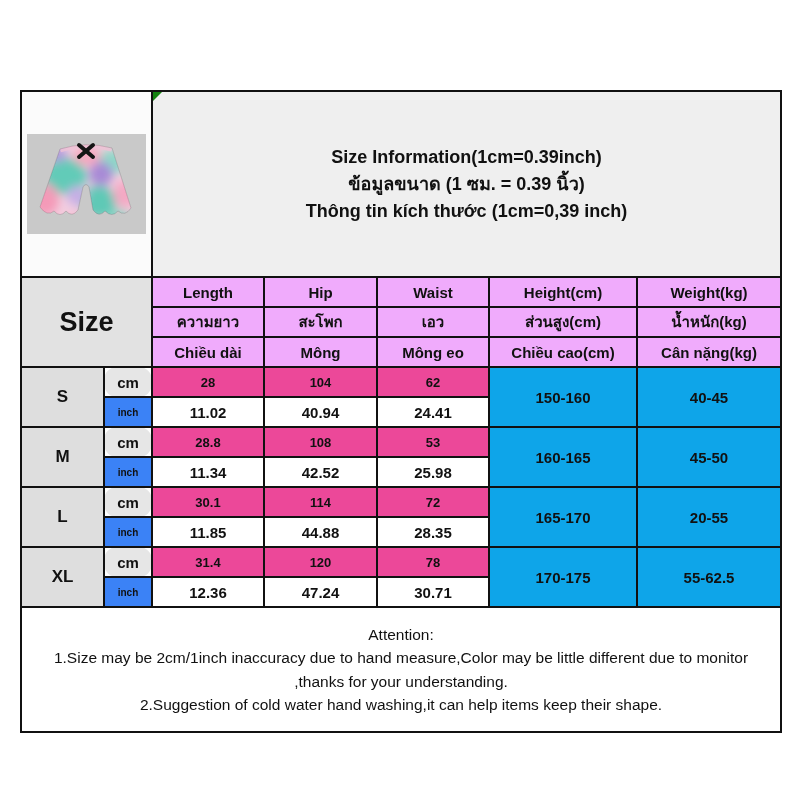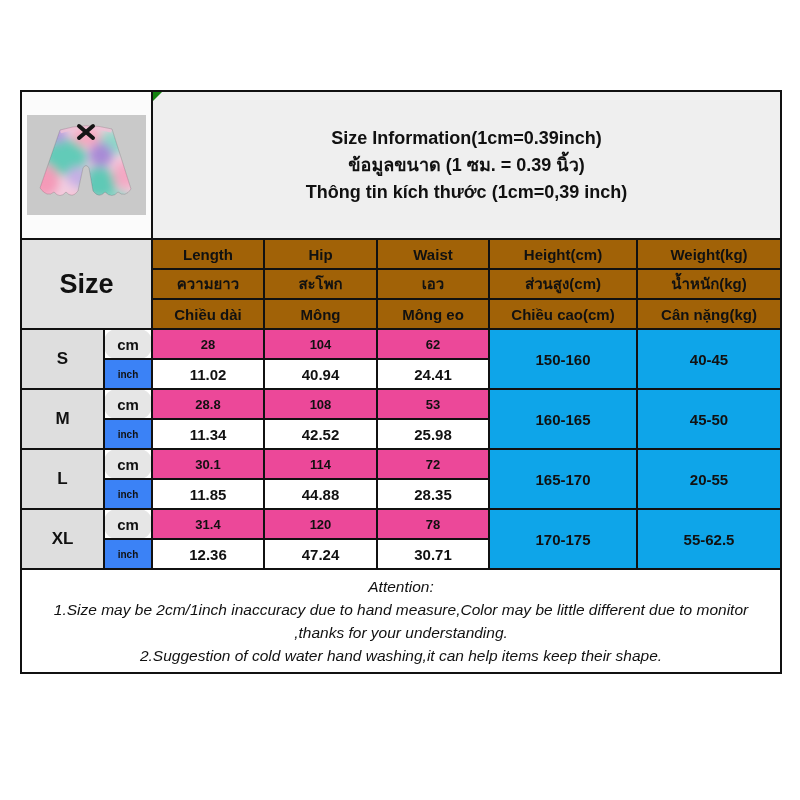--- a/index.html
+++ b/index.html
@@ -11,36 +11,36 @@
   .size-table{
     position:absolute;left:20px;top:90px;width:760px;
     border-collapse:collapse;table-layout:fixed;
     border:2px solid #111;
   }
   .size-table td{
     border:2px solid #111;
     padding:0;text-align:center;vertical-align:middle;
     overflow:hidden;
   }
-  .r-title{height:148px;}
+  .r-title{height:186px;}
   .r-head{height:30px;}
   .r-data{height:30px;}
-  .r-att{height:104px;font-style:italic;}
+  .r-att{height:125px;}
 
   .cell-img{background:#fbfbfb;}
   .cell-title{background:#efefef;position:relative;}
   .title-line{font-weight:bold;font-size:18px;line-height:27px;}
   .green-corner{
     position:absolute;left:0;top:0;width:0;height:0;
     border-top:9px solid #13820f;border-right:9px solid transparent;
   }
   .photo-wrap{display:flex;justify-content:center;align-items:center;height:100%;}
 
   .cell-size-head{background:#e2e2e2;font-weight:bold;font-size:27px;}
-  .cell-colhead{background:#a16207;font-weight:bold;font-size:15px;margin-top:28px;}
+  .cell-colhead{background:#f0abfc;font-weight:bold;font-size:15px;margin-top:28px;}
   .cell-sizelabel{background:#dedede;font-weight:bold;font-size:17px;}
   .cell-unit-cm{background:#e6e6e6;font-weight:bold;font-size:15px;border-radius:13px;}
   .cell-unit-inch{background:#3b82f6;font-weight:bold;font-size:10px;}
   .cell-val-cm{background:#ec4899;font-weight:bold;font-size:13px;}
   .cell-val-inch{background:#ffffff;font-weight:bold;font-size:15px;margin-left:13px;}
   .cell-range{background:#0ea5e9;font-weight:bold;font-size:15px;}
   .cell-attention{
     background:#ffffff;text-align:left;vertical-align:top;
     font-size:15.5px;font-weight:400;line-height:1.5;
     padding:4px 6px 0 6px;

